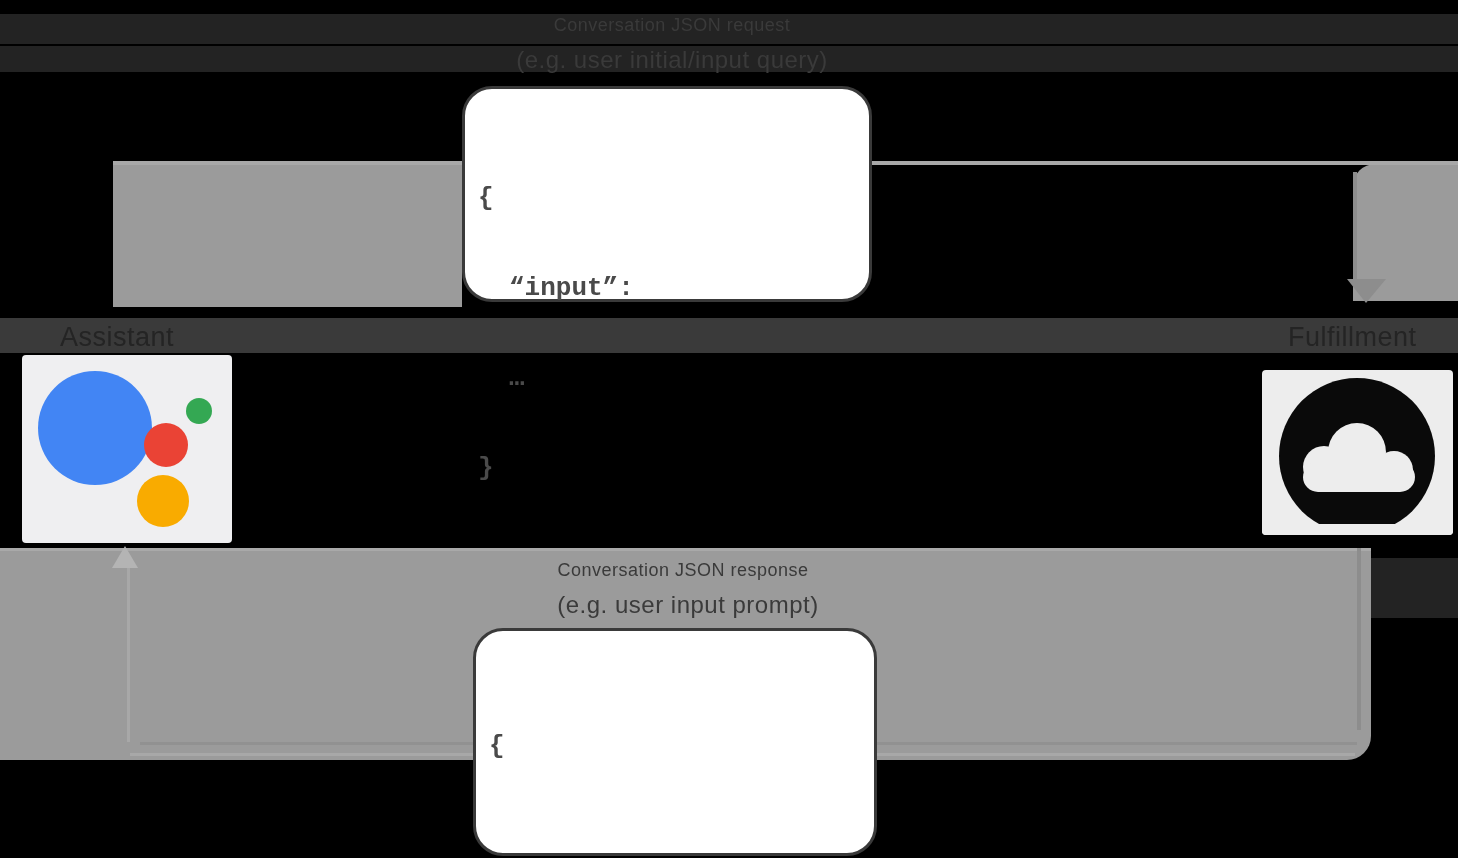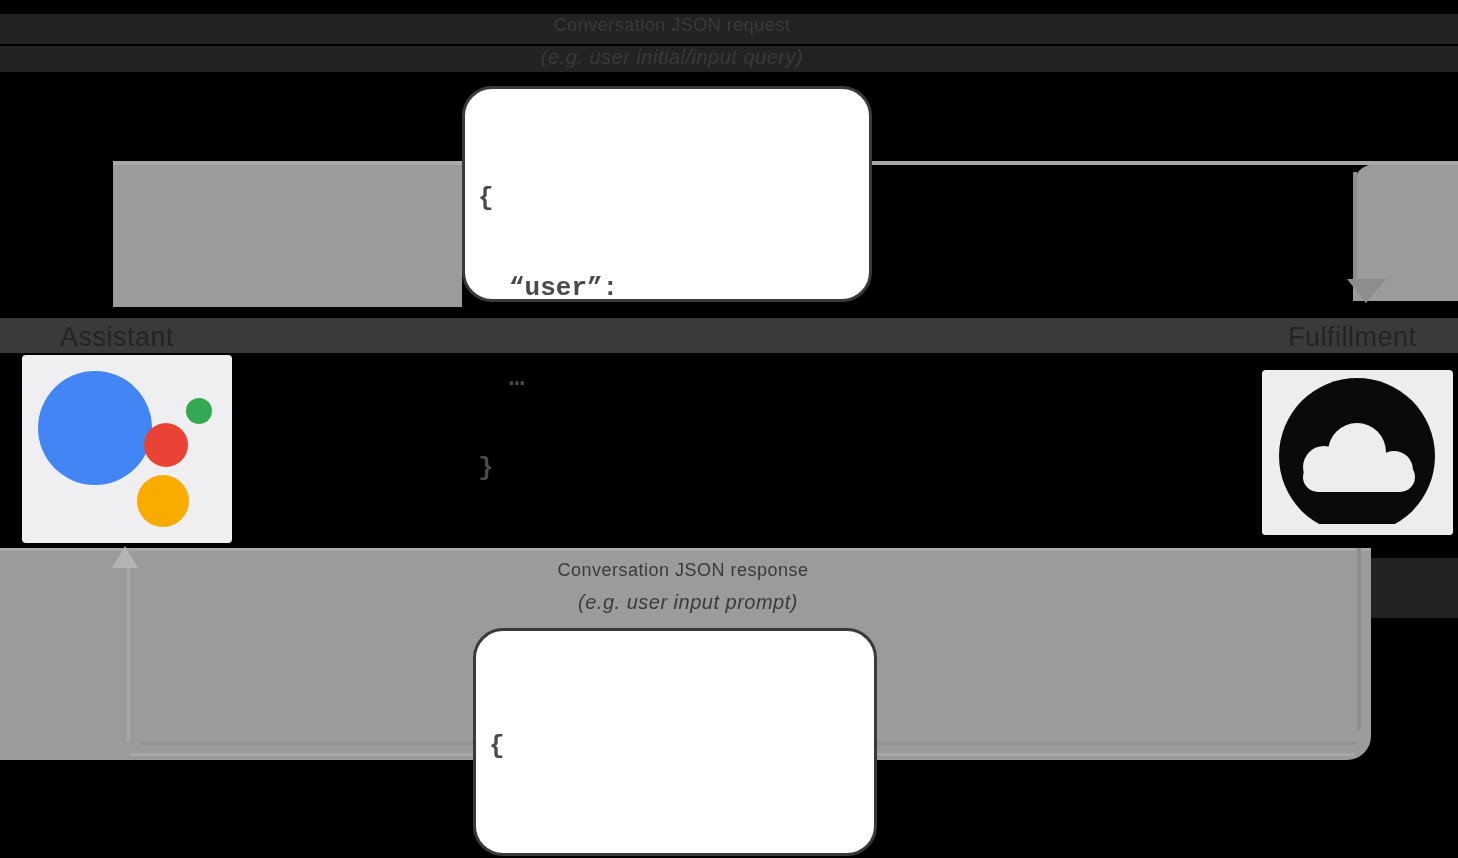--- a/index.html
+++ b/index.html
@@ -6,21 +6,21 @@
   #stage{
     position:relative;width:1458px;height:858px;overflow:hidden;
     background:#000;font-family:"Liberation Sans",sans-serif;
   }
   .row-band{position:absolute;left:0;width:1458px;background:#232323;}
   .slab{position:absolute;background:#9b9b9b;}
   .title{
     position:absolute;color:#3a3a3a;text-align:center;
     font-size:18px;letter-spacing:.5px;white-space:nowrap;z-index:6;
   }
-  .title.small{font-size:20px;font-style:italic;}
+  .title.small{font-size:24px;}
   .actor-label{
     position:absolute;top:322px;color:#242424;font-size:27px;
     letter-spacing:.5px;z-index:6;white-space:nowrap;
   }
   .json-box{
     position:absolute;background:#ffffff;border:3px solid #3a3a3a;
     border-radius:30px;box-sizing:border-box;z-index:10;
   }
   .code{
     position:absolute;left:13px;color:#4a4a4a;
@@ -62,21 +62,21 @@
   <div class="title small" style="left:372px;top:46px;width:600px;">(e.g. user initial/input query)</div>
   <div class="title small" style="left:388px;top:591px;width:600px;">(e.g. user input prompt)</div>
   <div class="title" style="left:383px;top:560px;width:600px;">Conversation JSON response</div>
 
   <div class="actor-label" style="left:60px;">Assistant</div>
   <div class="actor-label" style="left:1288px;">Fulfillment</div>
 
   <div class="json-box" style="left:462px;top:86px;width:410px;height:216px;">
     <div class="code" style="top:34px;">
       <div>{</div>
-      <div class="indent">“user”:</div>
+      <div class="indent">“input”:</div>
       <div class="indent">…</div>
       <div>}</div>
     </div>
   </div>
 
   <div class="json-box" style="left:473px;top:628px;width:404px;height:228px;">
     <div class="code" style="top:40px;">
       <div>{</div>
       
       

